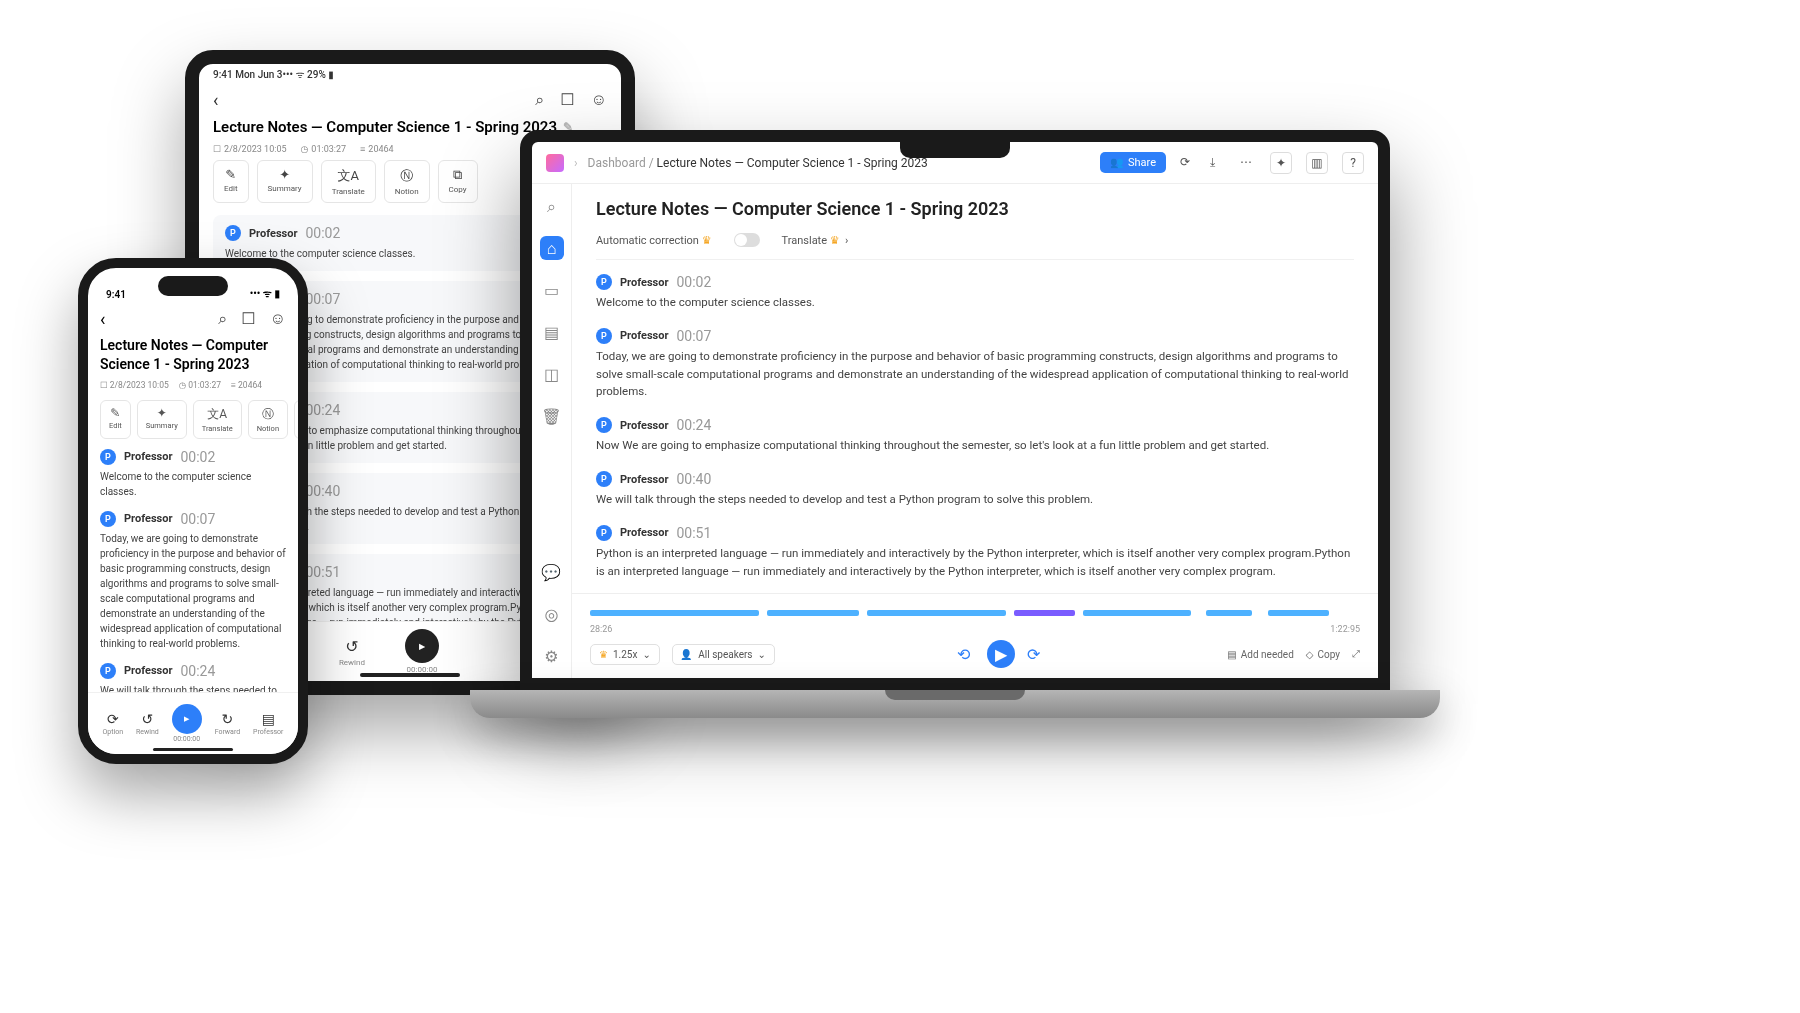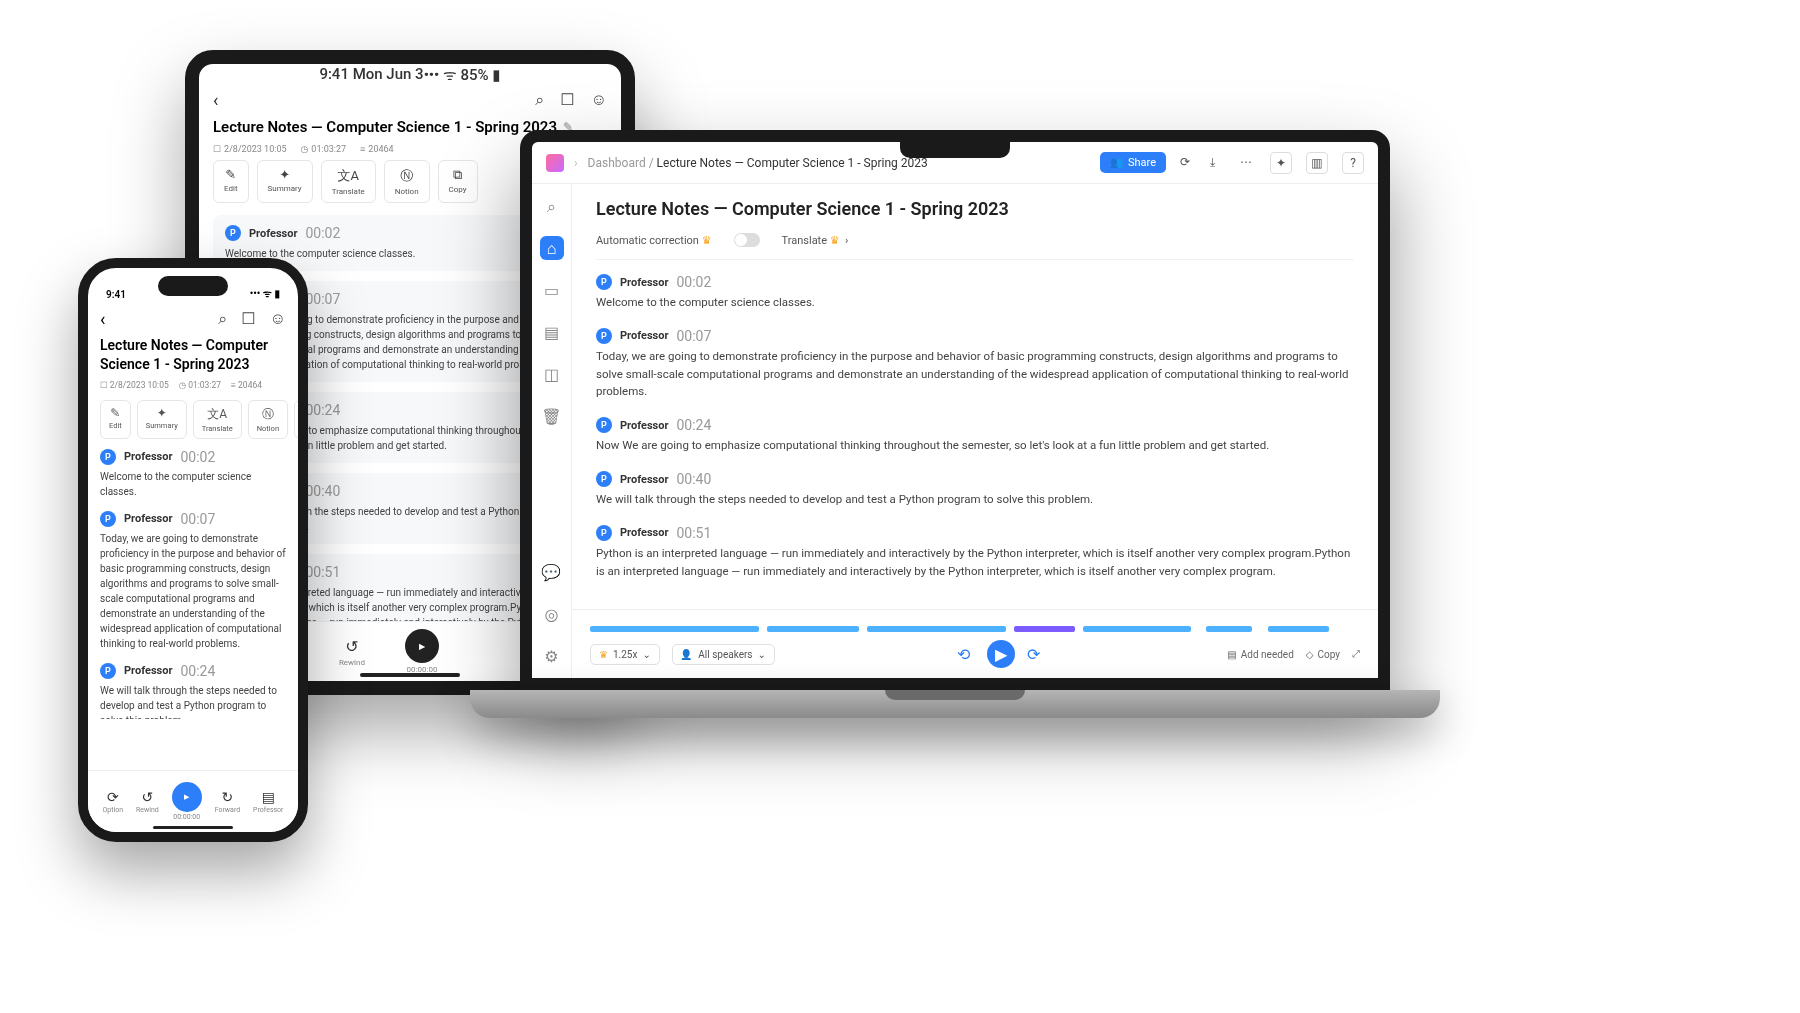--- a/index.html
+++ b/index.html
@@ -49,21 +49,21 @@
 .tl-times { display:flex; justify-content:space-between; font-size:9px; color:#999; margin-bottom:6px; }
 .lp-controls { display:flex; align-items:center; gap:12px; }
 .pill { border:1px solid #e0e0e0; border-radius:5px; padding:4px 8px; font-size:10px; color:#555; display:flex; align-items:center; gap:5px; cursor:pointer; }
 .playbtn { width:28px; height:28px; border-radius:50%; background:#2d7ff9; color:#fff; display:flex; align-items:center; justify-content:center; cursor:pointer; }
 .skipbtn { width:18px; height:18px; color:#2d7ff9; cursor:pointer; }
 .lp-controls .spacer { flex:1; }
 .txtbtn { font-size:10px; color:#666; display:flex; align-items:center; gap:4px; cursor:pointer; }
 
 
 .tablet { position:absolute; left:185px; top:50px; width:450px; height:645px; background:#fff; border:14px solid #1a1a1a; border-radius:28px; overflow:hidden; box-shadow:0 35px 70px rgba(0,0,0,.35); }
-.tb-status { height:20px; display:flex; align-items:center; justify-content:center; padding:0 14px; font-size:15px; color:#333; font-weight:500; }
+.tb-status { height:20px; display:flex; align-items:center; justify-content:flex-start; padding:0 14px; font-size:10px; color:#333; font-weight:500; }
 .tb-nav { height:30px; display:flex; align-items:center; justify-content:space-between; padding:0 14px; }
 .tb-nav .back { font-size:18px; color:#333; cursor:pointer; }
 .tb-nav .right { display:flex; gap:16px; color:#444; }
 .tb-nav .right span { cursor:pointer; }
 .tb-title { font-size:15px; font-weight:600; padding:4px 14px 8px; display:flex; align-items:center; gap:6px; }
 .tb-title .pen { color:#bbb; font-size:12px; }
 .tb-meta { display:flex; gap:14px; padding:0 14px 6px; font-size:9px; color:#888; }
 .tb-meta span { display:flex; align-items:center; gap:3px; }
 .tb-rec { padding:0 14px 10px; font-size:9px; color:#e55; display:flex; align-items:center; gap:4px; }
 .tb-rec::before { content:""; width:6px; height:6px; background:#e55; border-radius:50%; }
@@ -74,21 +74,21 @@
 .tb-seg { background:#f7f8fa; border-radius:8px; padding:10px 12px; margin-bottom:10px; }
 .tb-seg .seg-h { margin-bottom:5px; }
 .tb-seg .seg-t { font-size:10px; line-height:1.5; }
 .tb-player { position:absolute; left:0; right:0; bottom:0; height:60px; background:#fff; display:flex; align-items:center; justify-content:center; gap:40px; border-top:1px solid #f0f0f0; }
 .tb-pctrl { text-align:center; font-size:8px; color:#888; }
 .tb-pctrl .ic { font-size:16px; color:#333; display:block; margin-bottom:2px; cursor:pointer; }
 .tb-play { width:34px; height:34px; border-radius:50%; background:#222; color:#fff; display:flex; align-items:center; justify-content:center; margin-bottom:2px; cursor:pointer; }
 .tb-homebar { position:absolute; bottom:4px; left:50%; transform:translateX(-50%); width:100px; height:4px; background:#222; border-radius:2px; }
 
 
-.phone { position:absolute; left:78px; top:258px; width:230px; height:584px; background:#fff; border:10px solid #1a1a1a; border-radius:38px; overflow:hidden; box-shadow:0 30px 60px rgba(0,0,0,.35); z-index:5; }
+.phone { position:absolute; left:78px; top:258px; width:230px; height:506px; background:#fff; border:10px solid #1a1a1a; border-radius:38px; overflow:hidden; box-shadow:0 30px 60px rgba(0,0,0,.35); z-index:5; }
 .ph-island { position:absolute; left:50%; top:8px; transform:translateX(-50%); width:70px; height:20px; background:#1a1a1a; border-radius:12px; z-index:2; }
 .ph-status { height:34px; display:flex; align-items:flex-end; justify-content:space-between; padding:0 18px 2px; font-size:10px; font-weight:600; }
 .ph-nav { height:32px; display:flex; align-items:center; justify-content:space-between; padding:0 12px; }
 .ph-nav .back { font-size:18px; cursor:pointer; }
 .ph-nav .right { display:flex; gap:14px; color:#444; }
 .ph-nav .right span { cursor:pointer; }
 .ph-title { font-size:14px; font-weight:600; padding:2px 12px 6px; line-height:1.35; }
 .ph-meta { display:flex; gap:10px; padding:0 12px 10px; font-size:8.5px; color:#888; }
 .ph-tools { display:flex; gap:6px; padding:0 12px 10px; overflow:hidden; }
 .ph-tool { border:1px solid #e5e5e5; border-radius:6px; padding:5px 8px; text-align:center; font-size:7.5px; color:#555; cursor:pointer; flex-shrink:0; }
@@ -101,21 +101,21 @@
 .ph-pctrl .ic { font-size:14px; color:#333; display:block; margin-bottom:1px; cursor:pointer; }
 .ph-play { width:30px; height:30px; border-radius:50%; background:#2d7ff9; color:#fff; display:flex; align-items:center; justify-content:center; margin-bottom:1px; cursor:pointer; }
 .ph-homebar { position:absolute; bottom:3px; left:50%; transform:translateX(-50%); width:80px; height:3.5px; background:#222; border-radius:2px; }
 </style>
 </head>
 <body>
 
 <div class="tablet">
   <div class="tb-status">
     <span>9:41  Mon Jun 3</span>
-    <span>••• ᯤ <span>85%</span> ▮</span>
+    <span>••• ᯤ <span>29%</span> ▮</span>
   </div>
   <div class="tb-nav">
     <span class="back">‹</span>
     <div class="right">
       <span>⌕</span>
       <span>☐</span>
       <span>☺</span>
     </div>
   </div>
   <div class="tb-title">
@@ -342,20 +342,24 @@
         <div class="lp-player">
           <div class="timeline" id="timeline">
               <div class="tl-bar" style="left: 0%; width: 22%; background: rgb(77, 177, 255);"></div>
               <div class="tl-bar" style="left: 23%; width: 12%; background: rgb(77, 177, 255);"></div>
               <div class="tl-bar" style="left: 36%; width: 18%; background: rgb(77, 177, 255);"></div>
               <div class="tl-bar" style="left: 55%; width: 8%; background: rgb(122, 92, 255);"></div>
               <div class="tl-bar" style="left: 64%; width: 14%; background: rgb(77, 177, 255);"></div>
               <div class="tl-bar" style="left: 80%; width: 6%; background: rgb(77, 177, 255);"></div>
               <div class="tl-bar" style="left: 88%; width: 8%; background: rgb(77, 177, 255);"></div>
             </div>
+          <div class="tl-times">
+              <span>28:26</span>
+              <span>1:22:95</span>
+            </div>
           <div class="lp-controls">
             <div class="pill">
                 <span class="crown">♛</span>
                 <span>1.25x</span>
                 <span>⌄</span>
               </div>
             <div class="pill">
                 <span>👤</span>
                 <span>All speakers</span>
                 <span>⌄</span>

